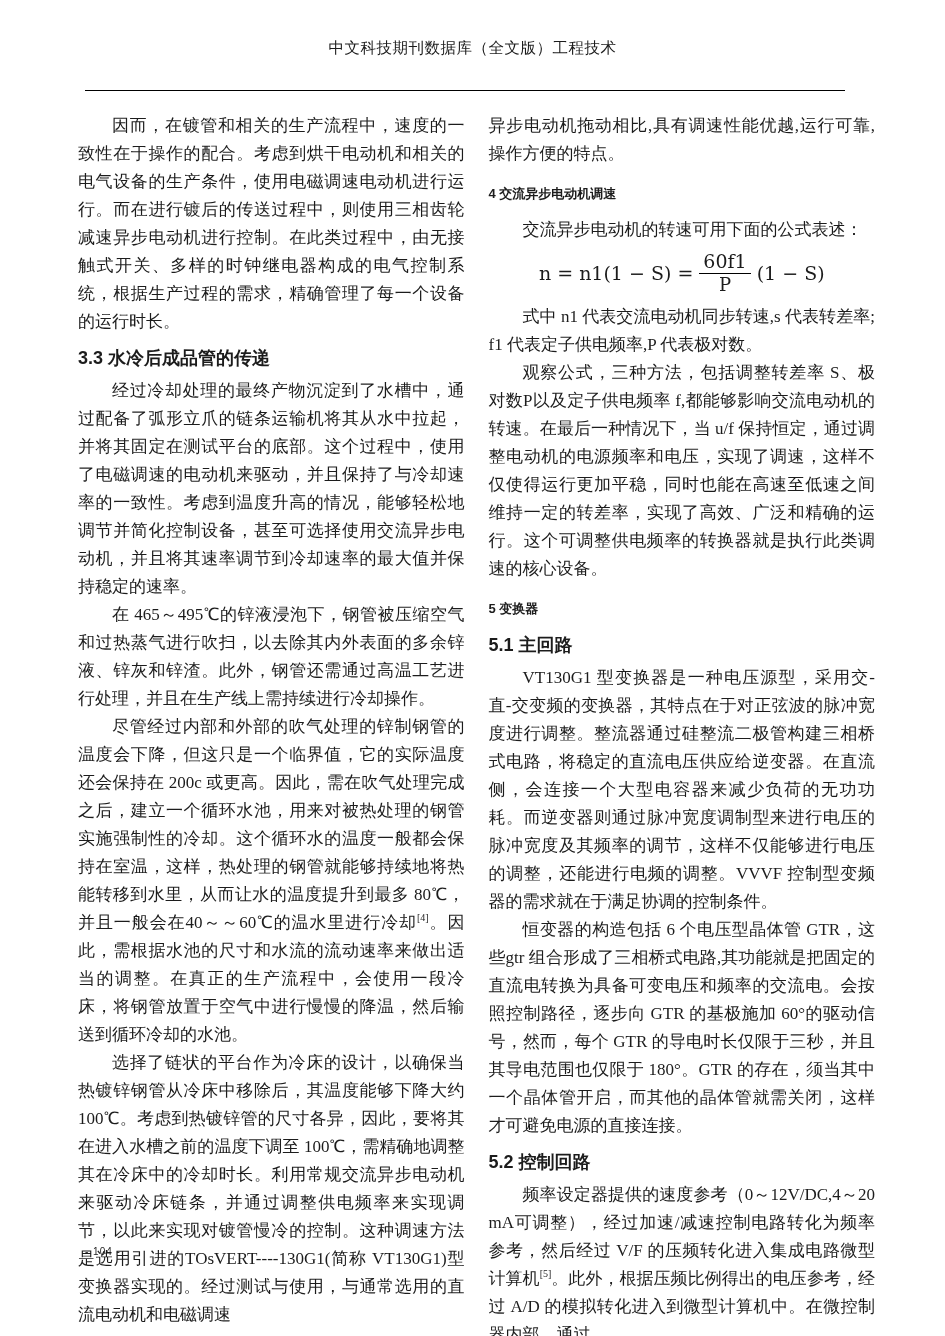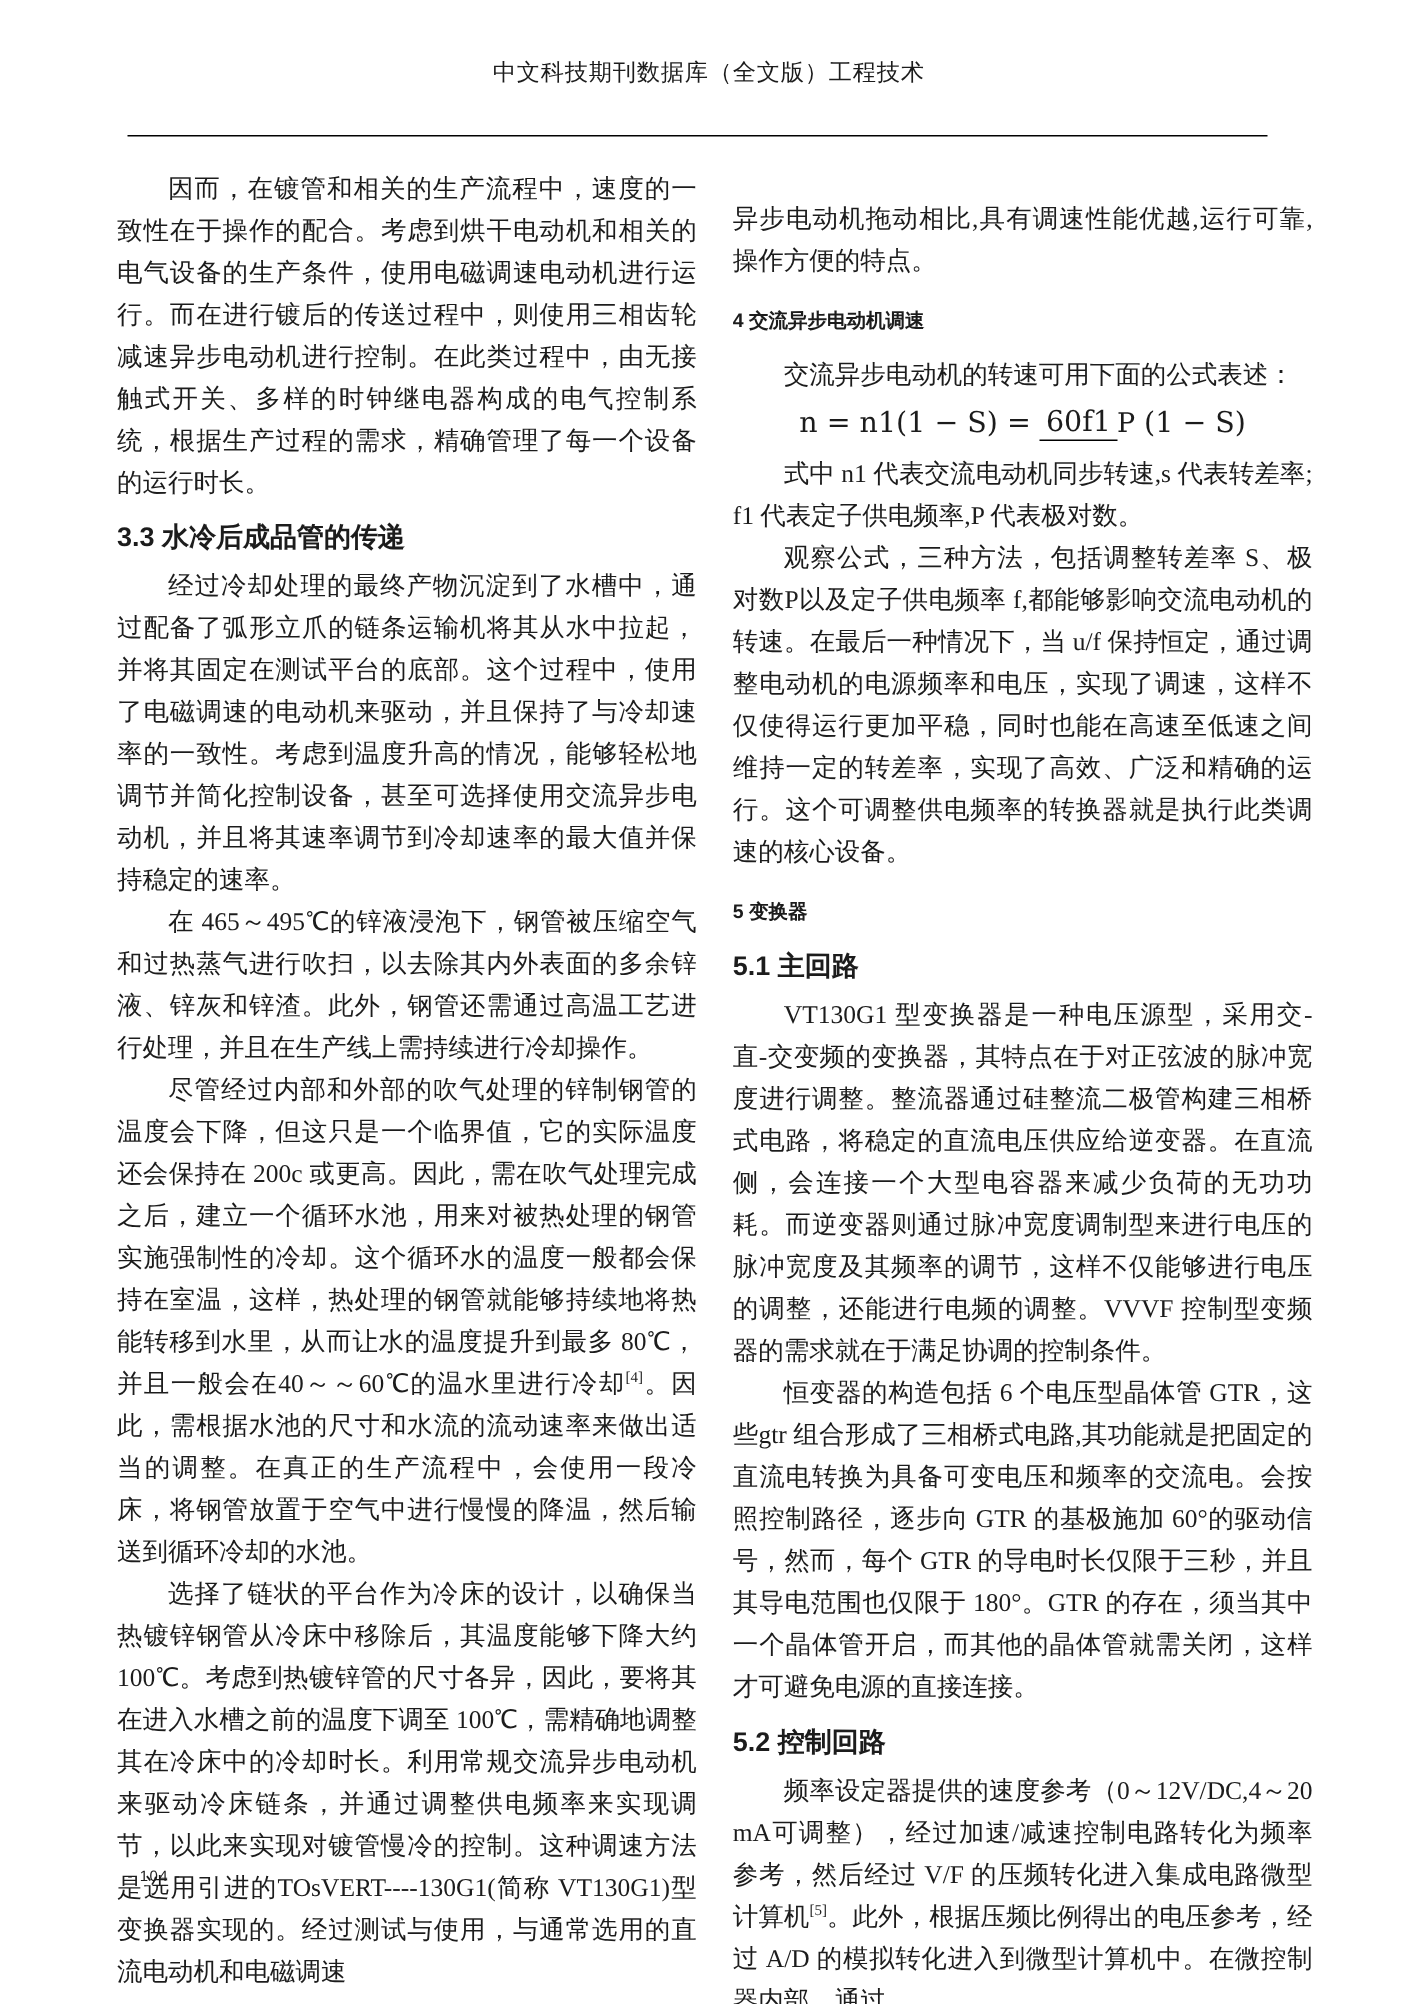--- a/index.html
+++ b/index.html
@@ -43,21 +43,20 @@
   p.body-par {
     margin: 0;
     font-size: 17px;
     line-height: 28px;
     text-align: justify;
     text-indent: 2em;
     word-break: break-all;
   }
   p.noindent {
     text-indent: 0;
-    margin-top: 20px;
   }
   .h-sub {
     font-family: "Liberation Sans", sans-serif;
     font-weight: bold;
     font-size: 18px;
     line-height: 26px;
     margin: 9px 0 6px 0;
   }
   .h-main {
     font-family: "Liberation Sans", sans-serif;
@@ -75,21 +74,21 @@
     display: flex;
     align-items: center;
     justify-content: center;
     font-family: "DejaVu Serif", serif;
     font-size: 19px;
     margin: 6px 0 8px 0;
     gap: 4px;
   }
   .frac {
     display: inline-flex;
-    flex-direction: row;
+    flex-direction: column;
     align-items: center;
     margin: 0 2px;
   }
   .frac .num {
     padding: 0 4px 1px 4px;
     border-bottom: 1.4px solid #000;
     font-size: 19px;
     line-height: 22px;
   }
   .frac .den {

